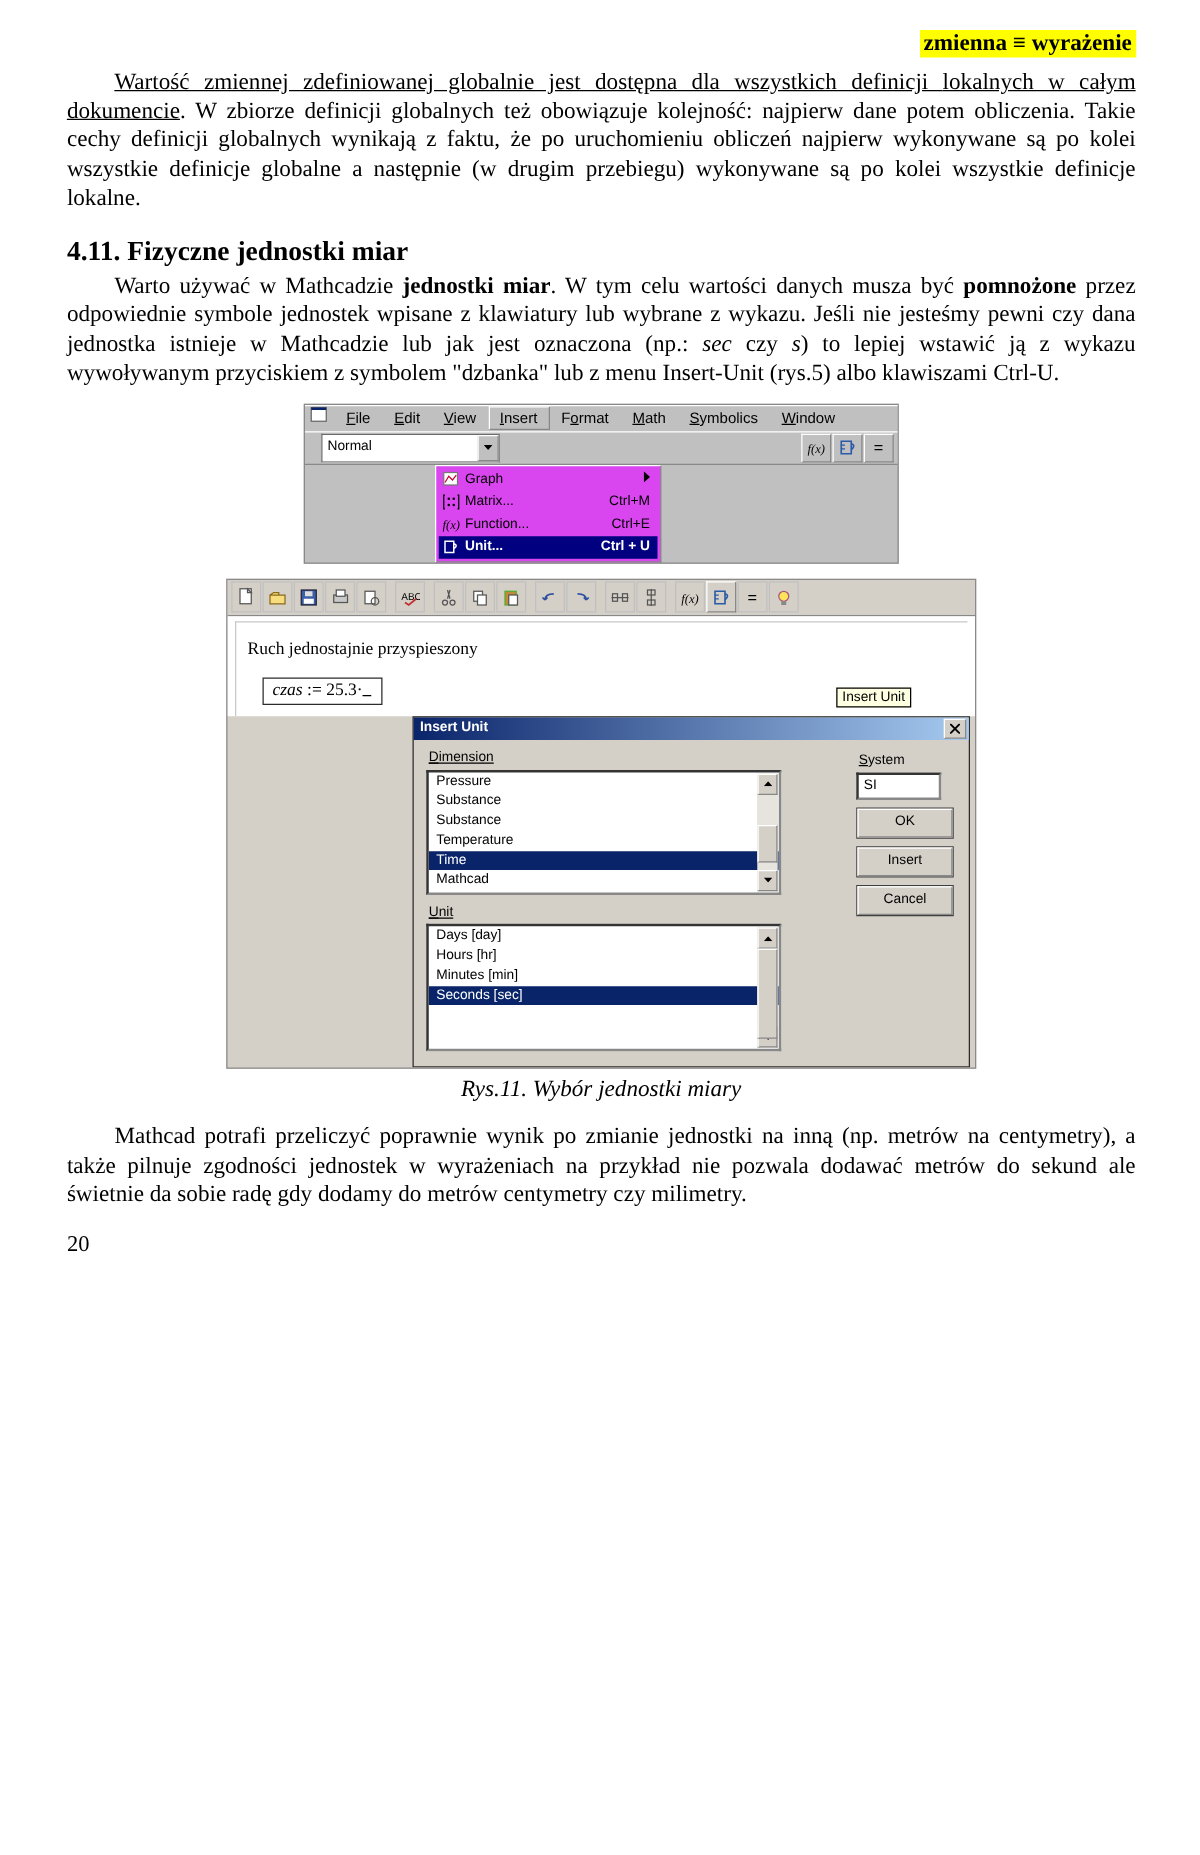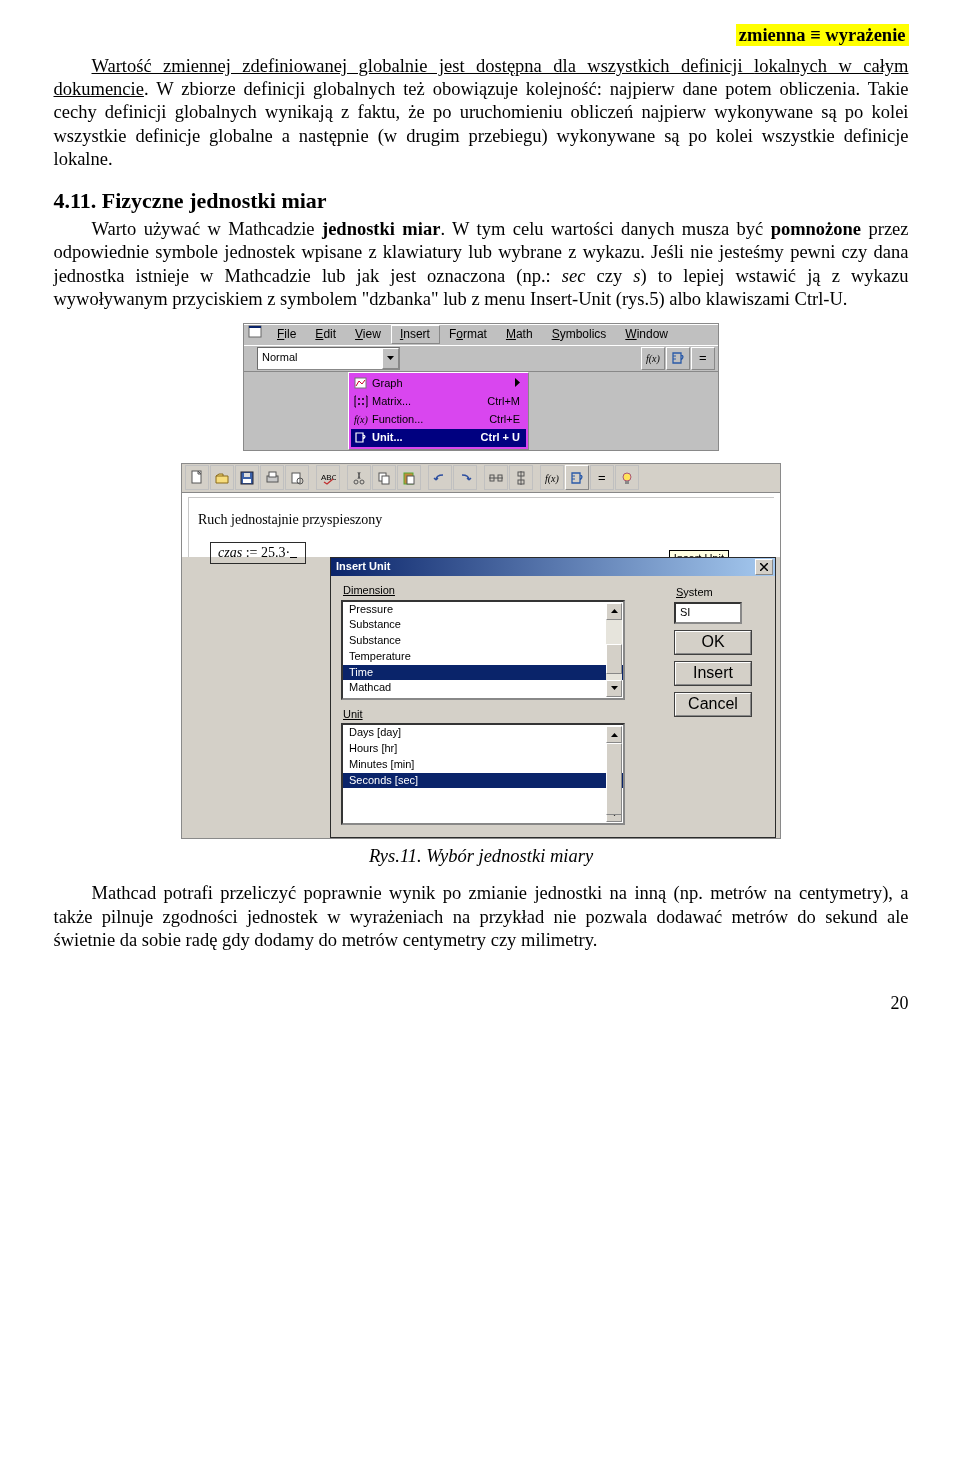--- a/index.html
+++ b/index.html
@@ -5,21 +5,21 @@
 body{margin:0;background:#fff;font-family:"Times New Roman",serif;color:#000;font-size:18.5px;line-height:1.25}
 .page{width:855px;margin:0 auto;padding:20px 50px 30px 52px}
 .justified{text-align:justify}
 .indent{text-indent:38px}
 .center{text-align:right}
 .yellow-hl{background:#ffff00;padding:1px 3px}
 .italic{font-style:italic}
 .bold{font-weight:bold}
 .fig{display:block;margin:12px auto 6px auto}
 .caption{font-style:italic;text-align:center;margin:4px 0 14px 0}
-.pgnum{text-align:right;margin-top:40px;font-size:18px}
+.pgnum{text-align:left;margin-top:16px;font-size:18px}
 
 
 .sshot1{width:474px;border:1px solid #898989;background:#c0c0c0;font-family:Tahoma,Arial,sans-serif;font-size:12px;color:#000}
 .titlebar{background:linear-gradient(90deg,#09246b,#a5c4f0 85%,#a5c4f0);color:#fff;display:flex;align-items:center;height:19px;padding:0 3px;font-weight:bold}
 .titlebar svg{flex:0 0 auto}
 .titlebar span{margin-left:5px}
 .menubar{display:flex;align-items:flex-start;height:20px;background:#c0c0c0;border-top:1px solid #fff;padding-left:4px}
 .mdiicon{display:flex;align-items:center;margin-right:6px}
 .mitem{padding:2px 10px 2px 9px;cursor:default}
 .mitem.open{background:#c0c0c0;border:1px solid #888;border-top-color:#fff;border-left-color:#fff;padding:1px 9px 1px 8px}
@@ -36,21 +36,21 @@
 .dditem .ddicon{width:18px;display:flex;align-items:center;justify-content:flex-start}
 .dditem .ddlabel{flex:1}
 .dditem .ddshort{color:#000;font-size:11px}
 .dditem.hl{background:#000080;color:#fff}
 .dditem.hl .ddshort{color:#fff}
 
 
 .sshot2{width:598px;border:1px solid #8a8a8a;background:#d4d0c8;font-family:Tahoma,"MS Sans Serif",Arial,sans-serif;font-size:11px;color:#000;overflow:hidden}
 .tb2{display:flex;align-items:center;height:28px;background:#d4d0c8;border-bottom:1px solid #888;padding-left:3px}
 .tb2 .tbtn{height:23px}
-.docarea{background:#fff;position:relative;height:64px}
+.docarea{background:#fff;position:relative;height:80px}
 .docborder{position:absolute;inset:4px 6px 0 6px;border-top:1px solid #c8c8c8;border-left:1px solid #c8c8c8;padding:10px 10px 0 9px}
 .doctxt{font:14px "Times New Roman",serif;color:#000;margin:4px 0 14px 0}
 .expr{display:inline-block;border:1px solid #2b2b2b;padding:2px 8px 2px 7px;font:14px "Times New Roman",serif;margin-left:12px;position:relative}
 .tooltip{position:absolute;right:51px;top:57px;background:#ffffe1;border:1px solid #000;padding:1px 4px;font:11px Tahoma,sans-serif}
 
 .dialog{position:relative;margin-left:148px;width:444px;background:#d4d0c8;border:1px solid #2b2b2b}
 .dlg-title{height:18px;background:linear-gradient(90deg,#0a246a,#a6caf0);color:#fff;display:flex;align-items:center;padding:0 2px 0 5px;font-weight:bold;font-size:11px}
 .dlg-title .spacer{flex:1}
 .dlg-close{width:16px;height:14px;background:#d4d0c8;border:1px solid #888;border-top-color:#fff;border-left-color:#fff;display:flex;align-items:center;justify-content:center}
 .dlg-body{padding:8px 10px 12px 10px;position:relative}
@@ -58,23 +58,23 @@
 .listbox{background:#fff;border:2px inset #888;height:96px;width:280px;overflow:hidden;position:relative}
 .listbox .li{padding:1px 6px;font-size:11px;cursor:default}
 .listbox .li.sel{background:#0a246a;color:#fff}
 .listbox2{height:98px;width:280px}
 .vscroll{position:absolute;right:1px;top:1px;width:16px;height:calc(100% - 2px);background:#d8d4cc;display:flex;flex-direction:column}
 .sbtn{height:15px;border:1px solid #888;border-top-color:#fff;border-left-color:#fff;background:#d4d0c8;display:flex;align-items:center;justify-content:center}
 .strack{flex:1;background:#e6e4dc;position:relative}
 .sthumb{position:absolute;left:0;right:0;border:1px solid #888;border-top-color:#fff;border-left-color:#fff;background:#d4d0c8}
 
 .editbox{background:#fff;border:2px inset #888;height:18px;width:106px;padding:0 4px;display:flex;align-items:center;font-size:11px}
-.btn3d{width:76px;height:23px;border:1px solid #404040;background:#d4d0c8;display:flex;align-items:center;justify-content:center;font-size:16px;cursor:default}
+.btn3d{width:76px;height:23px;border:1px solid #404040;background:#d4d0c8;display:flex;align-items:center;justify-content:center;font-size:11px;cursor:default}
 .btn3d.inner{border:1px solid #888;border-top-color:#fff;border-left-color:#fff;height:21px;width:74px}
-.rightcol{position:absolute;right:23px;top:10px;display:flex;flex-direction:column;gap:6px}
+.rightcol{position:absolute;right:12px;top:10px;display:flex;flex-direction:column;gap:6px}
 
 h3{font-size:22px;font-weight:bold;margin:16px 0 4px 0}
 </style>
 </head>
 <body>
 
 <div class="page">
 
 
 <p class="center" style="margin:4px 0 8px 0">

